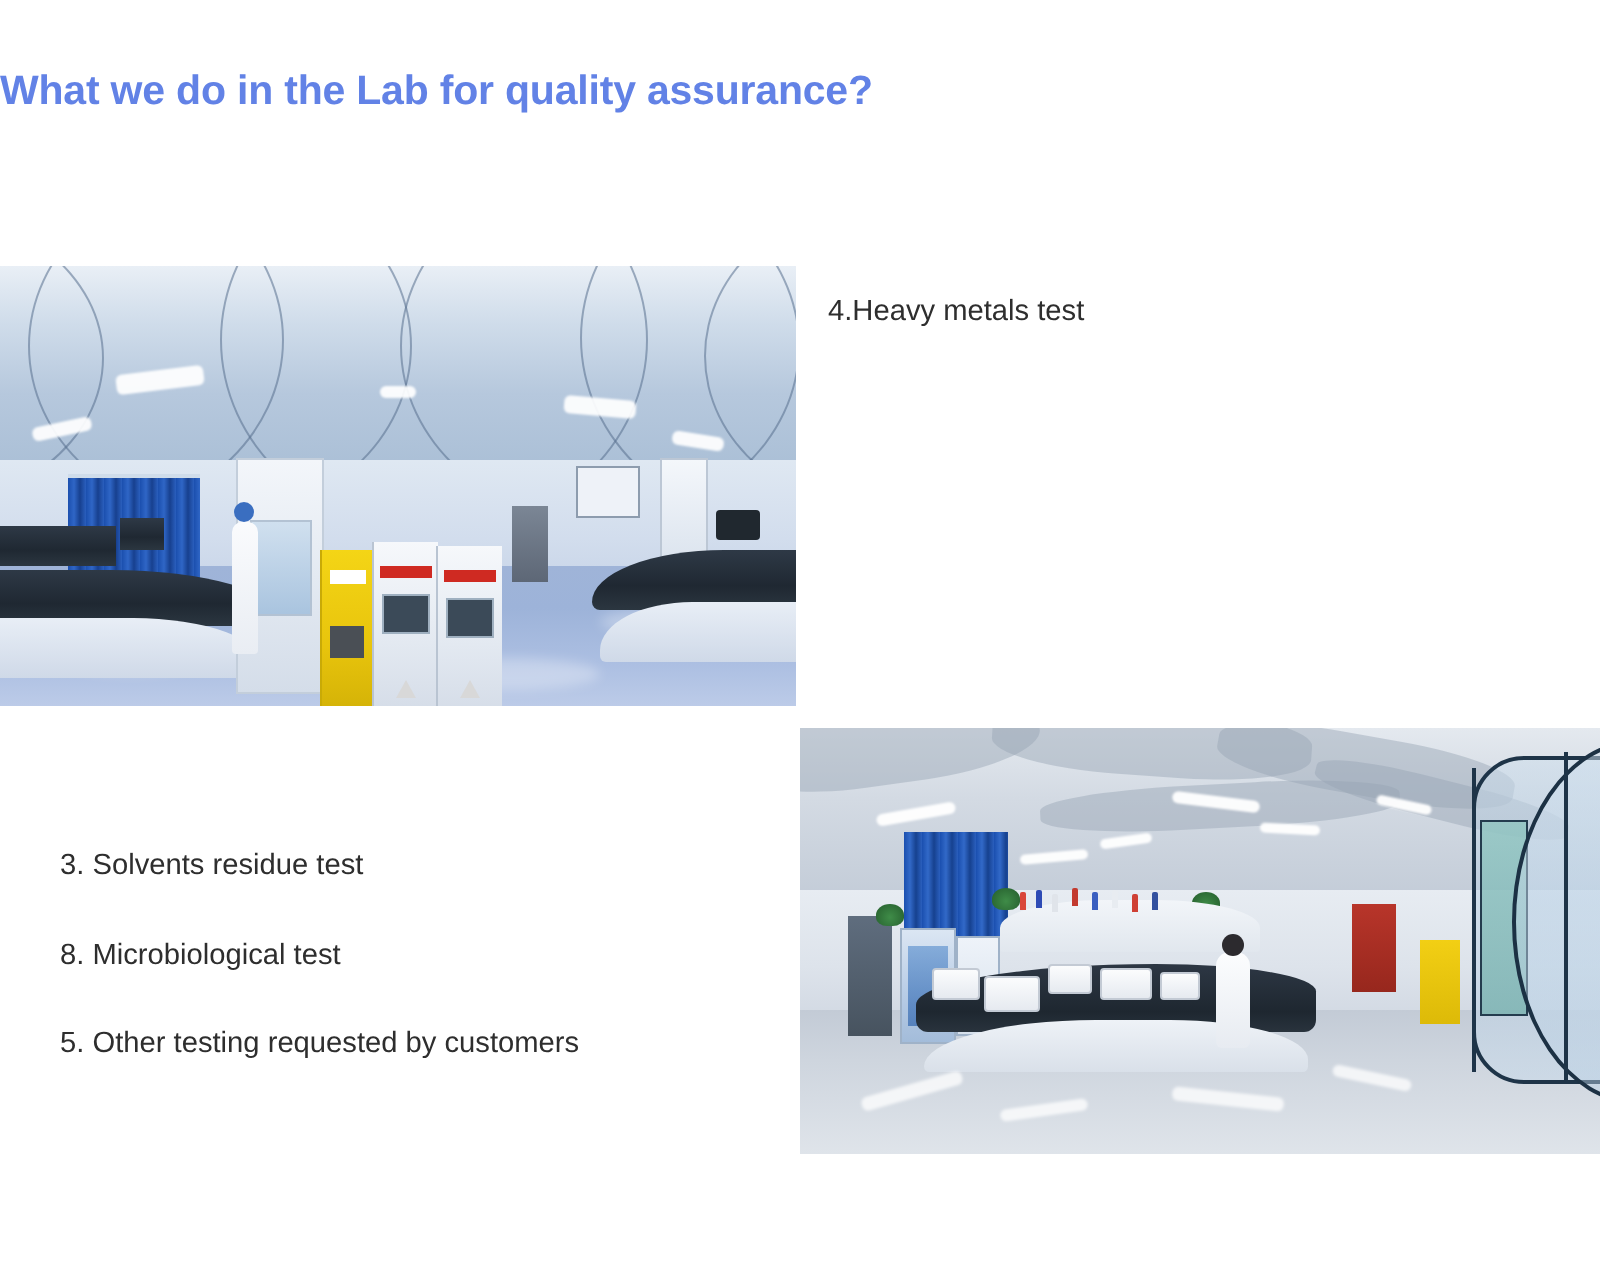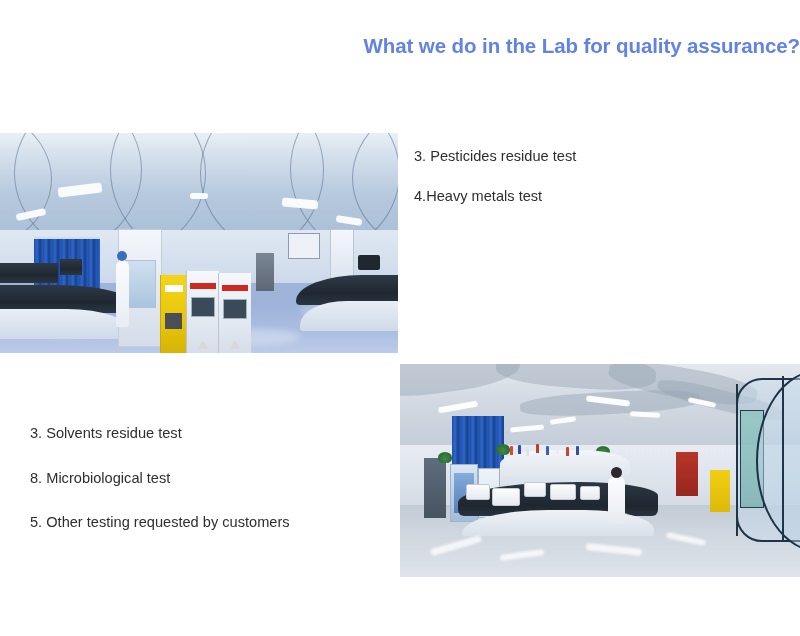--- a/index.html
+++ b/index.html
@@ -14,21 +14,21 @@
     font-family: "Liberation Sans", sans-serif;
     overflow: hidden;
   }
 
   
   #page-title {
     position: absolute;
     left: 0;
     top: 34px;
     width: 800px;
-    text-align: right;
+    text-align: left;
     font-size: 20.5px;
     font-weight: bold;
     color: #6282e6;
     letter-spacing: -0.1px;
     white-space: nowrap;
   }
 
   
   .photo {
     position: absolute;
@@ -416,21 +416,20 @@
     <div class="p1-poster"></div>
     <div class="p1-door"></div>
     <div class="p1-monitor"></div>
 
     <div class="p1-bench" style="left:296px; top:142px; width:120px; height:30px; border-radius: 55% 0 4px 4px / 26px 0 4px 4px;"></div>
     <div class="p1-bench-base" style="left:300px; top:168px; width:110px; height:30px; border-radius: 42% 0 3px 3px / 24px 0 3px 3px;"></div>
   </div>
 </div>
 
 <div class="test-list" id="list-right">
-  <div class="list-item">3. Pesticides residue test</div>
   <div class="list-item">4.Heavy metals test</div>
 </div>
 
 <div class="test-list" id="list-bottom">
   <div class="list-item">3. Solvents residue test</div>
   <div class="list-item">8. Microbiological test</div>
   <div class="list-item">5. Other testing requested by customers</div>
 </div>
 
 <div class="photo" id="photo-lab-two">

